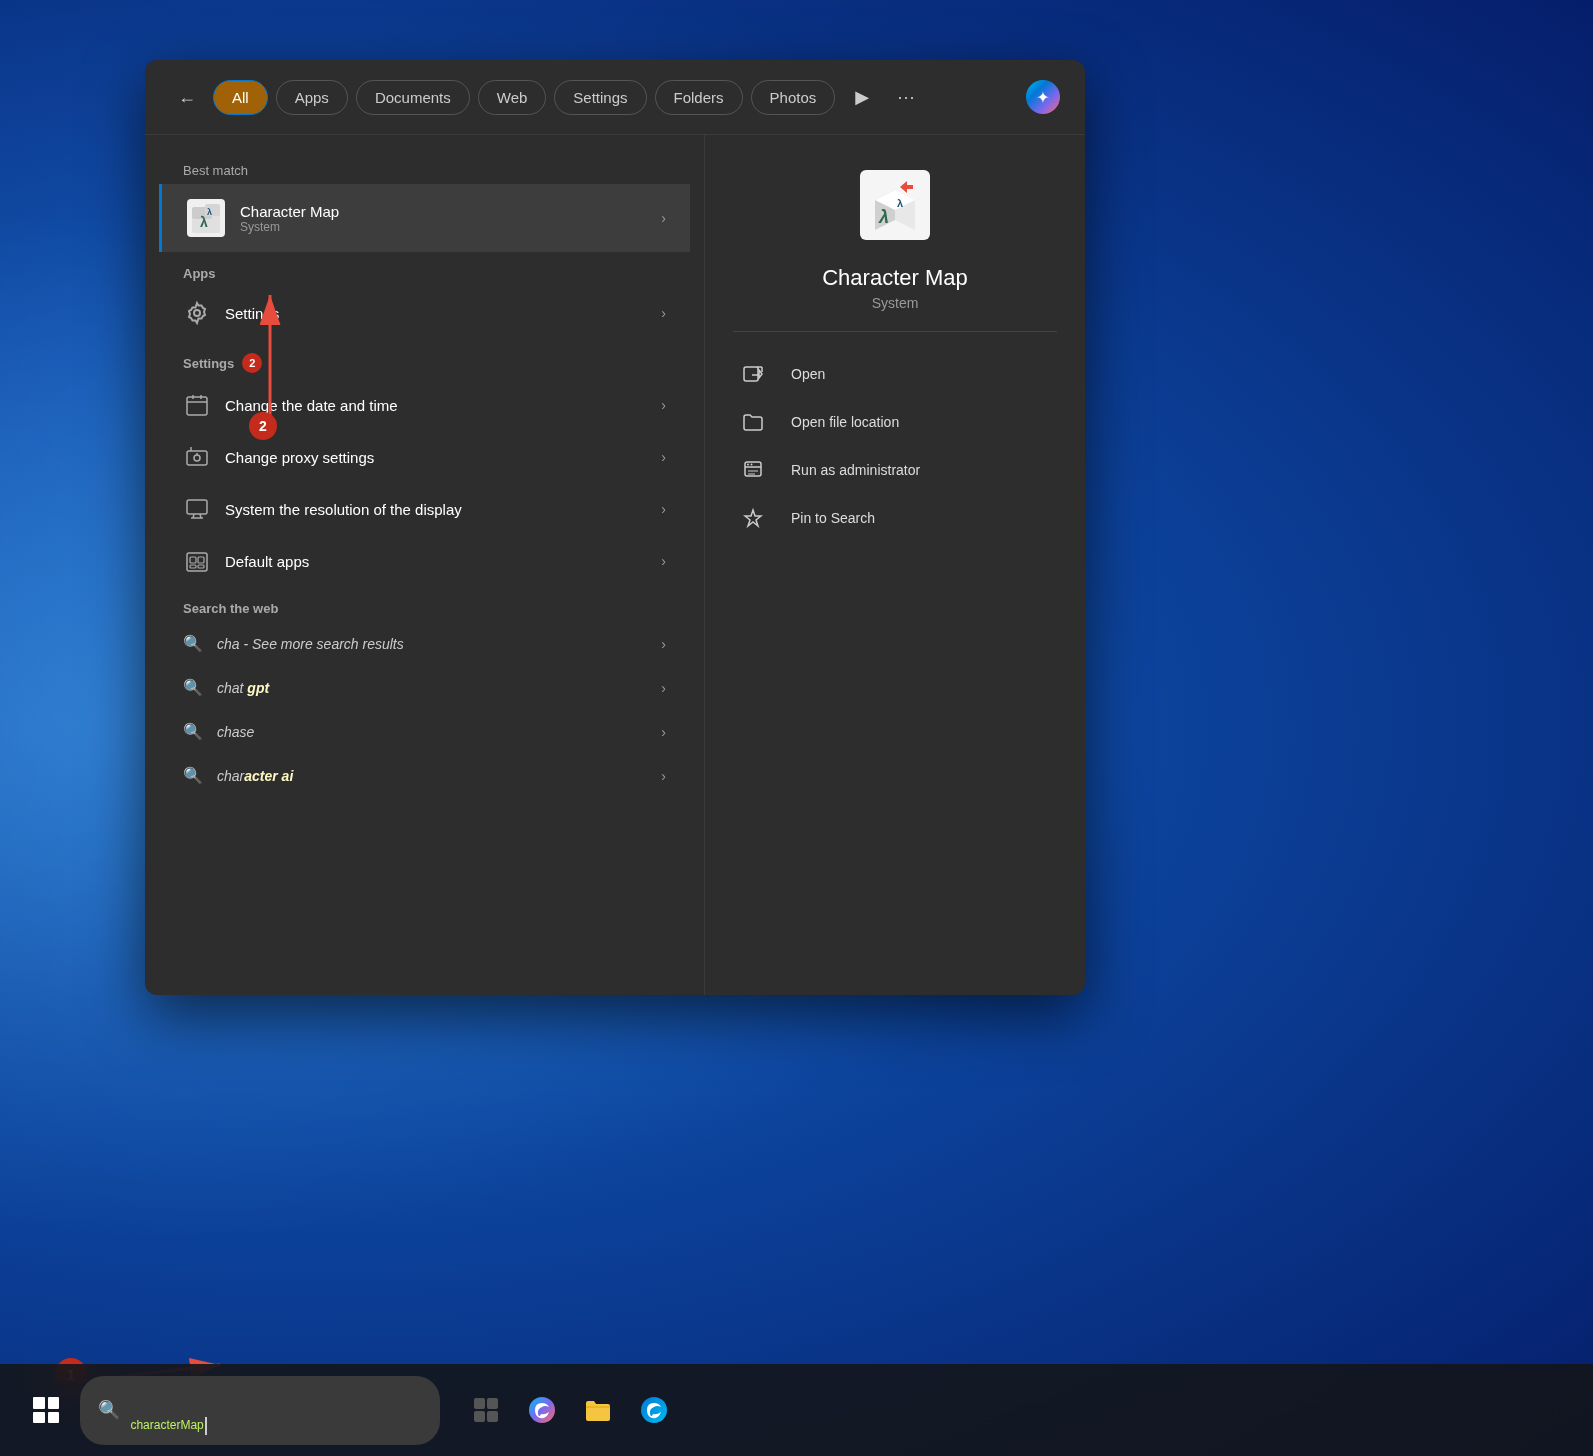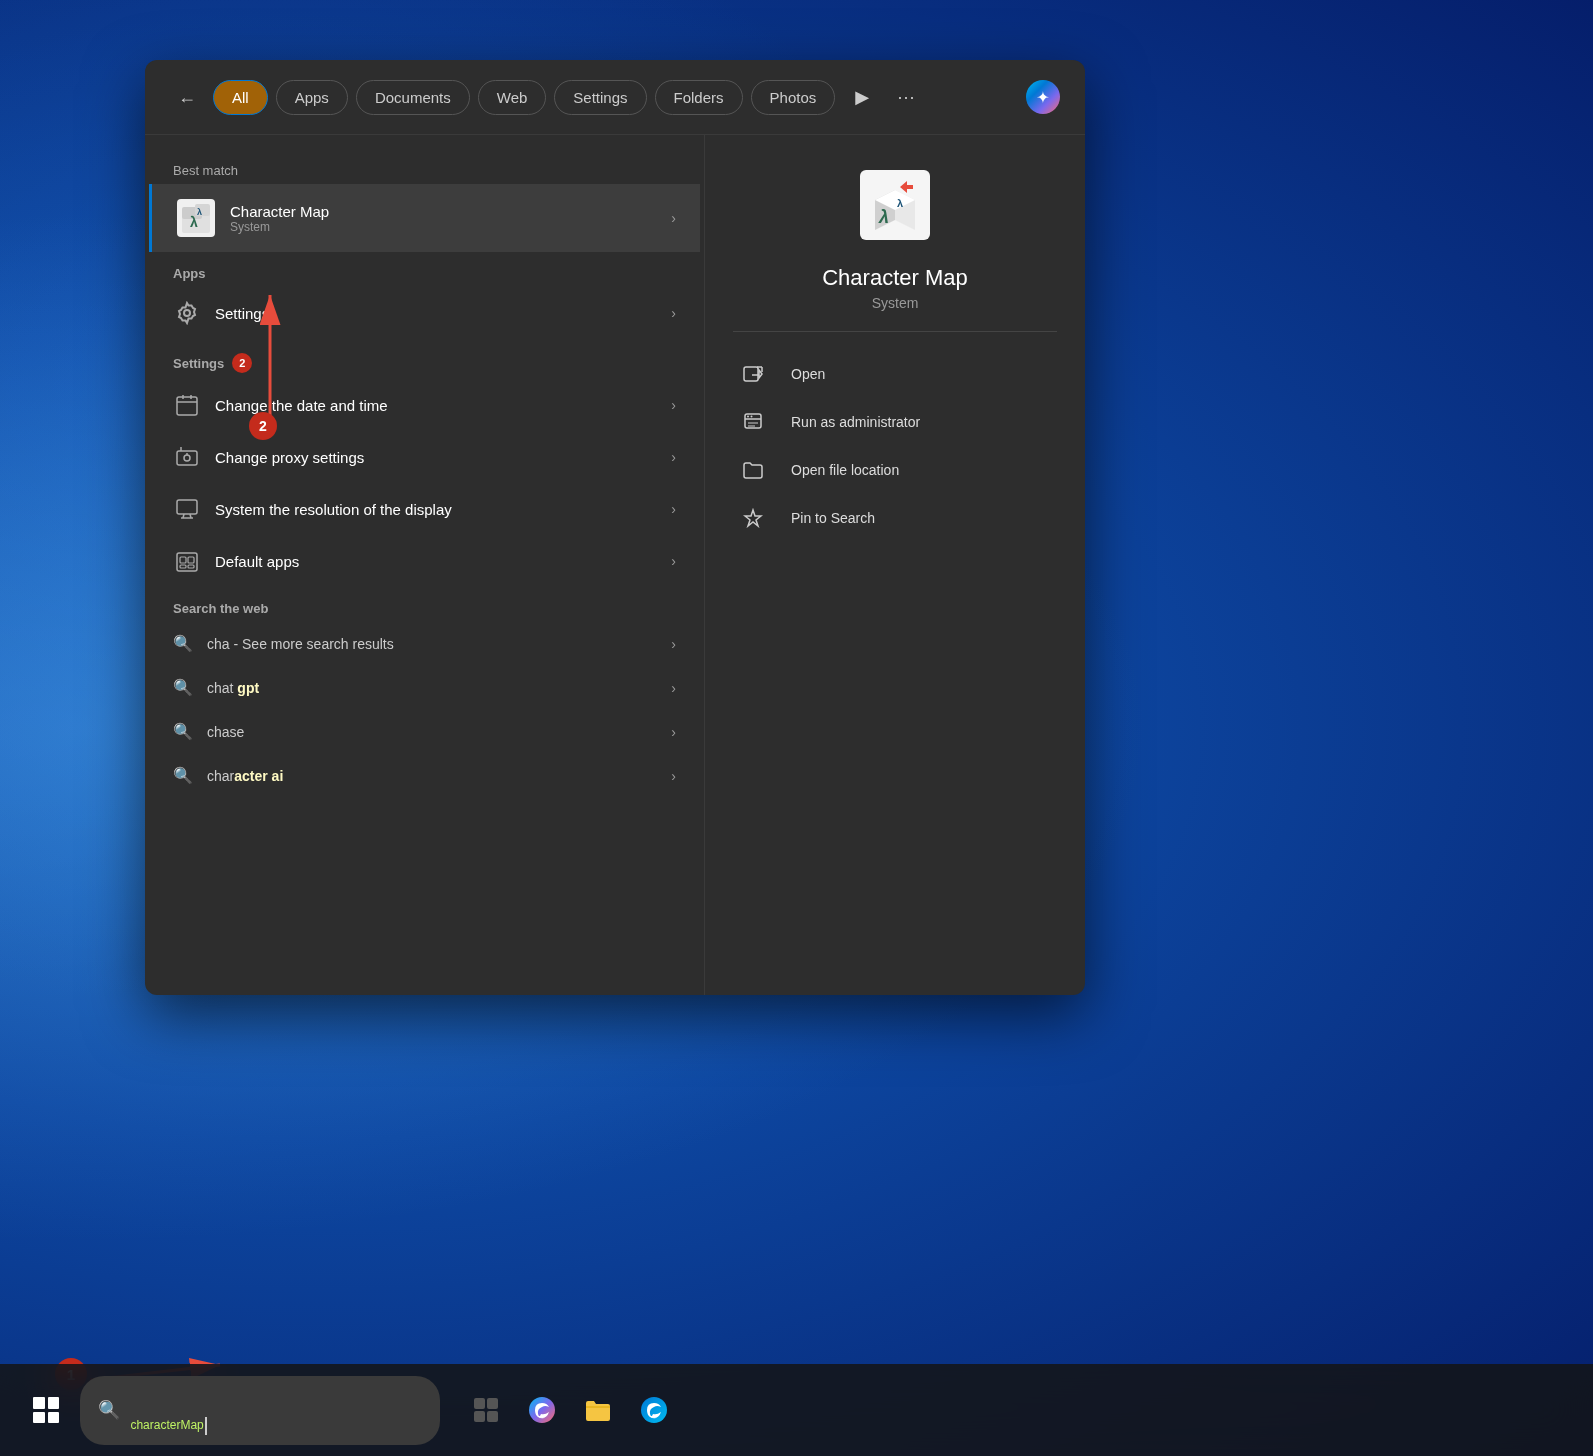--- a/index.html
+++ b/index.html
@@ -100,21 +100,21 @@
 
     
     .main-content {
       display: flex;
       height: 860px;
     }
 
     
     .left-panel {
       width: 560px;
-      padding: 20px 4px;
+      padding: 20px 14px;
       overflow-y: auto;
       border-right: 1px solid #3a3a3a;
     }
 
     .section-label {
       font-size: 13px;
       color: #aaa;
       padding: 8px 24px 6px;
       font-weight: 400;
     }
@@ -214,21 +214,21 @@
       gap: 14px;
     }
 
     .search-icon-small {
       width: 20px;
       height: 20px;
       color: #aaa;
       font-size: 16px;
     }
 
-    .search-text { color: #ccc; font-size: 14px; flex: 1; }
+    .search-text { color: #ccc; font-size: 14px; flex: 1; font-style: italic; }
     .search-text strong { color: #fef9c3; font-weight: 600; }
 
     
     .right-panel {
       flex: 1;
       padding: 30px 28px;
       display: flex;
       flex-direction: column;
       align-items: center;
     }
@@ -591,38 +591,38 @@
                 <line x1="14" y1="3" x2="19" y2="3" stroke="#ccc" stroke-width="1.5"></line>
                 <line x1="19" y1="3" x2="19" y2="8" stroke="#ccc" stroke-width="1.5"></line>
               </svg>
             </div>
             <div class="action-text">Open</div>
           </div>
 
           <div class="action-item">
             <div class="action-icon">
               <svg width="20" height="20" viewBox="0 0 20 20">
+                <path d="M1 5 Q1 3 3 3 L7 3 L9 5 L17 5 Q19 5 19 7 L19 16 Q19 18 17 18 L3 18 Q1 18 1 16 Z" fill="none" stroke="#ccc" stroke-width="1.5"></path>
+              </svg>
+            </div>
+            <div class="action-text">Open file location</div>
+          </div>
+
+          <div class="action-item">
+            <div class="action-icon">
+              <svg width="20" height="20" viewBox="0 0 20 20">
                 <rect x="2" y="2" width="16" height="14" rx="2" fill="none" stroke="#ccc" stroke-width="1.5"></rect>
                 <line x1="2" y1="7" x2="18" y2="7" stroke="#ccc" stroke-width="1.5"></line>
                 <circle cx="5" cy="4.5" r="1" fill="#ccc"></circle>
                 <circle cx="8.5" cy="4.5" r="1" fill="#ccc"></circle>
                 <line x1="5" y1="11" x2="15" y2="11" stroke="#ccc" stroke-width="1"></line>
                 <line x1="5" y1="14" x2="12" y2="14" stroke="#ccc" stroke-width="1"></line>
               </svg>
             </div>
             <div class="action-text">Run as administrator</div>
-          </div>
-
-          <div class="action-item">
-            <div class="action-icon">
-              <svg width="20" height="20" viewBox="0 0 20 20">
-                <path d="M1 5 Q1 3 3 3 L7 3 L9 5 L17 5 Q19 5 19 7 L19 16 Q19 18 17 18 L3 18 Q1 18 1 16 Z" fill="none" stroke="#ccc" stroke-width="1.5"></path>
-              </svg>
-            </div>
-            <div class="action-text">Open file location</div>
           </div>
 
           <div class="action-item">
             <div class="action-icon">
               <svg width="20" height="20" viewBox="0 0 20 20">
                 <path d="M10 2 L12 8 L18 8 L13 12 L15 18 L10 14 L5 18 L7 12 L2 8 L8 8 Z" fill="none" stroke="#ccc" stroke-width="1.5"></path>
               </svg>
             </div>
             <div class="action-text">Pin to Search</div>
           </div>

